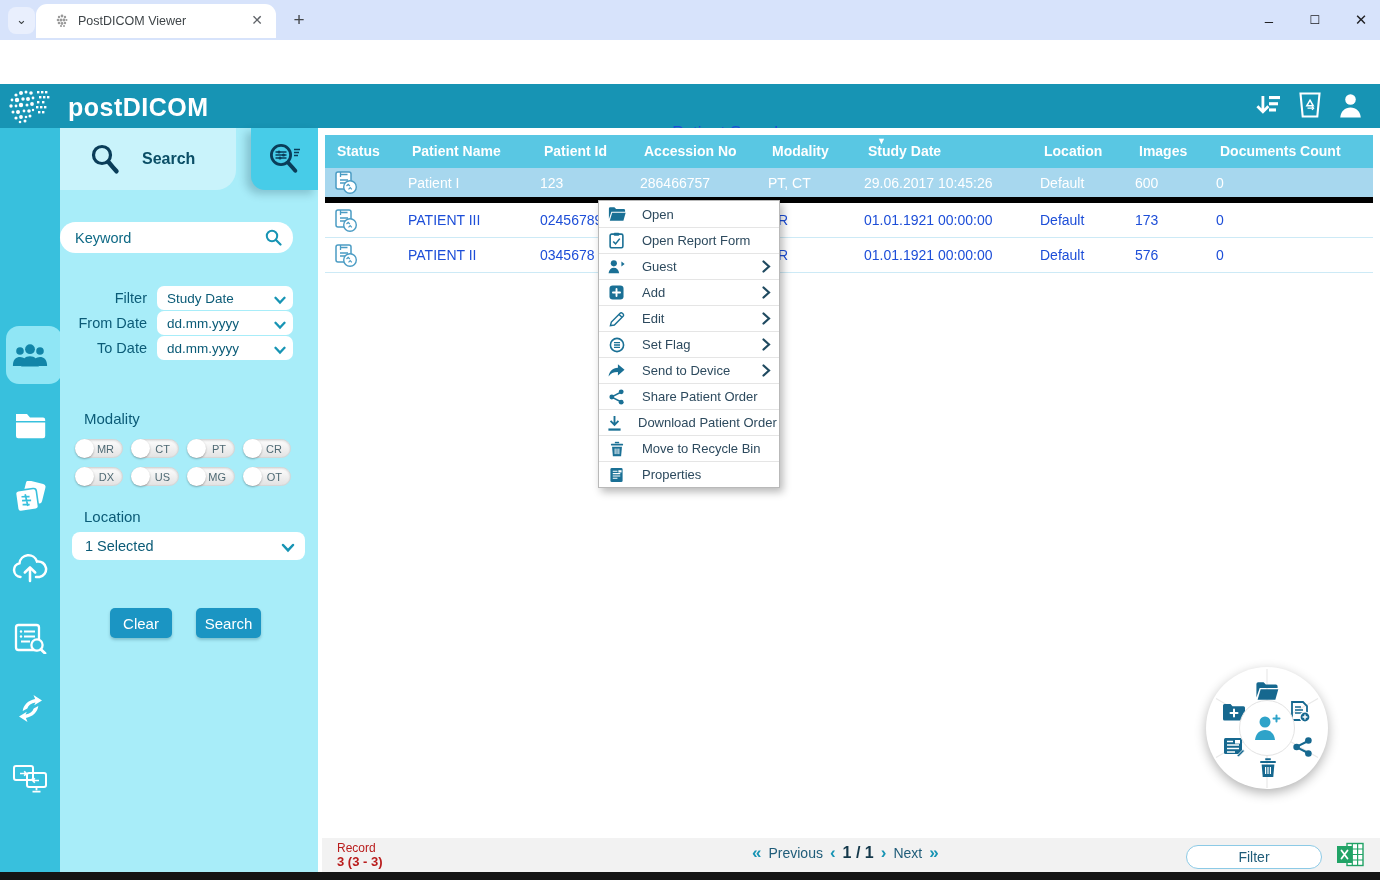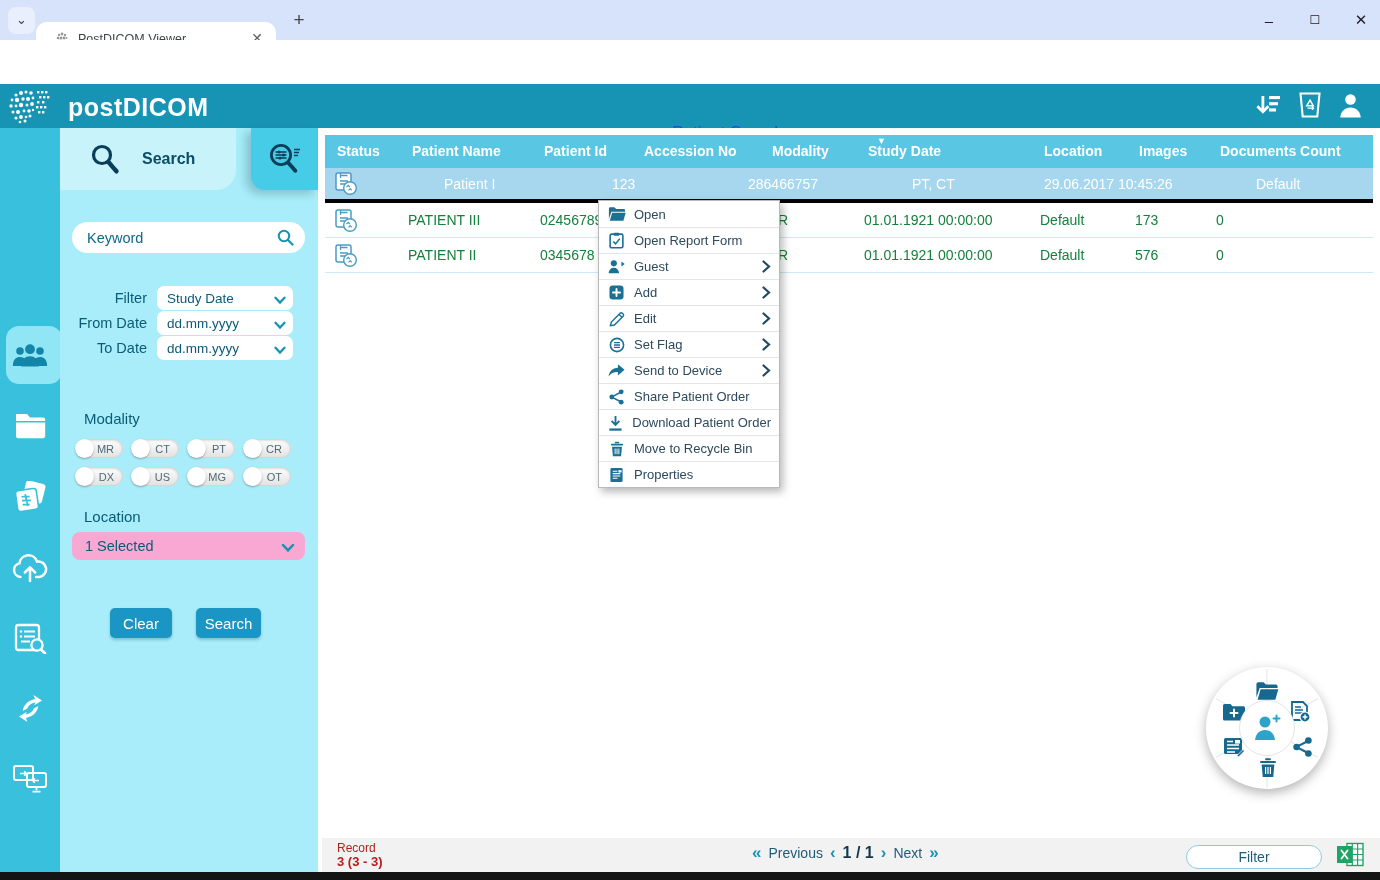--- a/index.html
+++ b/index.html
@@ -3,21 +3,21 @@
 <meta charset="utf-8">
 <style>
   * { margin:0; padding:0; box-sizing:border-box; }
   html,body { width:1380px; height:880px; }
   body { font-family:"Liberation Sans", sans-serif; overflow:hidden; background:#fff; }
   #app { position:relative; width:1380px; height:880px; overflow:hidden; }
 
   
   .tabstrip { position:absolute; left:0; top:0; width:1380px; height:40px; background:#d7e3fb; }
   .tab-search-btn { position:absolute; left:8px; top:7px; width:27px; height:27px; border-radius:8px; background:#e9effd; color:#3c4043; font-size:13px; text-align:center; line-height:26px; }
-  .tab { position:absolute; left:36px; top:22px; width:240px; height:34px; background:#fff; border-radius:11px 11px 0 0; display:flex; align-items:center; padding:0 10px; }
+  .tab { position:absolute; left:36px; top:4px; width:240px; height:34px; background:#fff; border-radius:11px 11px 0 0; display:flex; align-items:center; padding:0 10px; }
   .tab .fav { width:16px; height:16px; margin:0 8px 0 8px; }
   .tab .t-title { flex:1; font-size:12.5px; color:#3f4549; white-space:nowrap; overflow:hidden; }
   .tab .t-close { width:18px; height:18px; color:#5f6368; font-size:14px; line-height:17px; text-align:center; border-radius:50%; }
   .newtab-btn { position:absolute; left:286px; top:8px; width:26px; height:26px; color:#44474b; font-size:19px; line-height:24px; text-align:center; border-radius:50%; }
   .win-controls { position:absolute; right:8px; top:0; height:40px; display:flex; align-items:center; gap:24px; color:#202124; }
   .wc { width:22px; text-align:center; font-size:15px; }
   .wc.box { font-size:12px; }
   .toolbar { position:absolute; left:0; top:40px; width:1380px; height:44px; background:#fff; }
   .nav-arrow { position:absolute; top:51px; font-size:17px; color:#3c4043; }
   .back { left:16px; } .fwd { left:56px; color:#b9bdc3; }
@@ -40,58 +40,58 @@
   
   .side-rail { position:absolute; left:0; top:128px; width:60px; height:745px; background:#38c0dd; }
   .rail-item { position:absolute; left:0; width:60px; height:60px; display:flex; align-items:center; justify-content:center; }
   .rail-active-bg { position:absolute; left:6px; top:198px; width:56px; height:58px; border-radius:13px; background:#90e6f5; }
 
   
   .search-panel { position:absolute; left:60px; top:128px; width:258px; height:745px; background:#a8edf9; }
   .tab-basic { position:absolute; left:0; top:0; width:176px; height:62px; background:#c9f3fb; border-radius:0 0 20px 0; display:flex; align-items:center; gap:22px; padding-left:30px; }
   .tab-basic .lbl { font-size:16px; font-weight:bold; color:#0a4e66; }
   .tab-adv { position:absolute; left:191px; top:0; width:67px; height:62px; background:#47cce8; border-radius:0 0 0 14px; box-shadow:-5px 4px 9px rgba(0,40,60,.22); display:flex; align-items:center; justify-content:center; }
-  .keyword-wrap { position:absolute; left:12px; top:94px; width:233px; height:31px; }
+  .keyword-wrap { position:absolute; left:0; top:94px; width:233px; height:31px; }
   .keyword-wrap input { width:233px; height:31px; border:none; border-radius:16px; padding:0 34px 0 15px; font-size:14.5px; color:#0b5b77; background:#fff; outline:none; font-family:"Liberation Sans",sans-serif; }
   .keyword-wrap input::placeholder { color:#0e6985; opacity:1; }
   .keyword-wrap .kw-ico { position:absolute; right:11px; top:7px; }
   .filter-form { position:absolute; left:0; top:158px; width:258px; }
   .f-row { display:flex; align-items:center; margin-bottom:1px; height:24px; }
   .f-label { width:97px; text-align:right; font-size:14.5px; color:#0b5b77; padding-right:10px; }
   .f-ctrl { position:relative; width:136px; height:24px; background:#fff; border-radius:7px; display:flex; align-items:center; padding-left:10px; font-size:13.5px; color:#0b5b77; }
   .f-ctrl .chev { position:absolute; right:7px; top:7px; }
   .sec-label { position:absolute; left:24px; font-size:15px; color:#0b5b77; }
   .mod-row { position:absolute; left:15px; display:flex; gap:8px; }
   .toggle { position:relative; width:48px; height:19px; border-radius:10px; background:linear-gradient(#fdfdfd,#e3e3e3); border:1px solid #d6d6d6; box-shadow:inset 0 1px 2px rgba(0,0,0,.12); }
   .toggle .knob { position:absolute; left:-1px; top:-1px; width:19px; height:19px; border-radius:50%; background:#fff; box-shadow:0 1px 2px rgba(0,0,0,.3); }
   .toggle .t-lbl { position:absolute; right:8px; top:3px; font-size:11px; color:#4f6a74; }
-  .loc-select { position:absolute; left:12px; top:404px; width:233px; height:28px; background:#f9a8d4; border-radius:8px; display:flex; align-items:center; padding-left:13px; font-size:14.5px; color:#0b5b77; }
+  .loc-select { position:absolute; left:12px; top:404px; width:233px; height:28px; background:#ffffff; border-radius:8px; display:flex; align-items:center; padding-left:13px; font-size:14.5px; color:#0b5b77; }
   .loc-select .chev { position:absolute; right:10px; top:8px; }
   .panel-btn { position:absolute; top:480px; height:30px; background:#1b95c3; color:#fff; font-size:15px; border:none; border-radius:5px; box-shadow:0 2px 3px rgba(0,60,80,.25); font-family:"Liberation Sans",sans-serif; }
   .btn-clear { left:50px; width:62px; }
   .btn-search { left:136px; width:65px; }
 
   
   .main-area { position:absolute; left:318px; top:128px; width:1062px; height:745px; background:#fff; }
   .grid { position:absolute; left:7px; top:7px; width:1048px; }
   .g-row { display:grid; grid-template-columns:75px 132px 100px 128px 96px 176px 95px 81px 1fr; align-items:center; }
   .g-head { height:33px; background:#59c7e3; color:#fff; font-weight:bold; font-size:14px; position:relative; }
   .g-head .cell { line-height:33px;padding-left:12px; }
   .cell { padding-left:8px; white-space:nowrap; overflow:hidden; font-size:14px; }
   .sort-tri { position:absolute; left:552px; top:1px; color:#fff; font-size:9px; }
-  .d-row { height:35px; color:#15803d; border-bottom:1px solid #cdeaf6; background:#fff; }
-  .d-row.sel { background:#a7d7ee; color:#fff; border-bottom:4px solid #000000;gap:36px; }
+  .d-row { height:35px; color:#1d4ed8; border-bottom:1px solid #cdeaf6; background:#fff; }
+  .d-row.sel { background:#a7d7ee; color:#fff; border-bottom:6px solid #000000; }
   .status-cell { display:flex; align-items:center; padding-left:8px; }
 
   
   .ctx-menu { position:absolute; left:598px; top:200px; width:182px; background:#fff; border:1px solid #b9b9b9; box-shadow:3px 4px 8px rgba(0,0,0,.28); }
   .ctx-item { height:26px; display:flex; align-items:center; padding:0 8px; border-top:1px solid #e5e5e5; }
   .ctx-item:first-child { border-top:none; }
   .ctx-item .ci { width:19px; display:flex; justify-content:center; margin-right:8px; }
-  .ctx-item .cl { flex:1; font-size:13px; color:#2d4a5e; white-space:nowrap; }
+  .ctx-item .cl { flex:1; font-size:13px; color:#2d4a5e; white-space:nowrap;margin-left:8px; }
   .ctx-item .csub { display:flex; }
 
   
   .radial { position:absolute; left:1206px; top:667px; width:122px; height:122px; }
   .radial .disc { position:absolute; left:0; top:0; width:122px; height:122px; border-radius:50%; background:#fff; box-shadow:0 4px 12px rgba(0,0,0,.3); }
   .radial svg.dividers { position:absolute; left:0; top:0; }
   .r-ico { position:absolute; width:24px; height:24px; display:flex; align-items:center; justify-content:center; }
   .r-center { position:absolute; left:33px; top:33px; width:56px; height:56px; border-radius:50%; background:#fff; border:1px solid #e3e3e3; display:flex; align-items:center; justify-content:center; }
 
   

